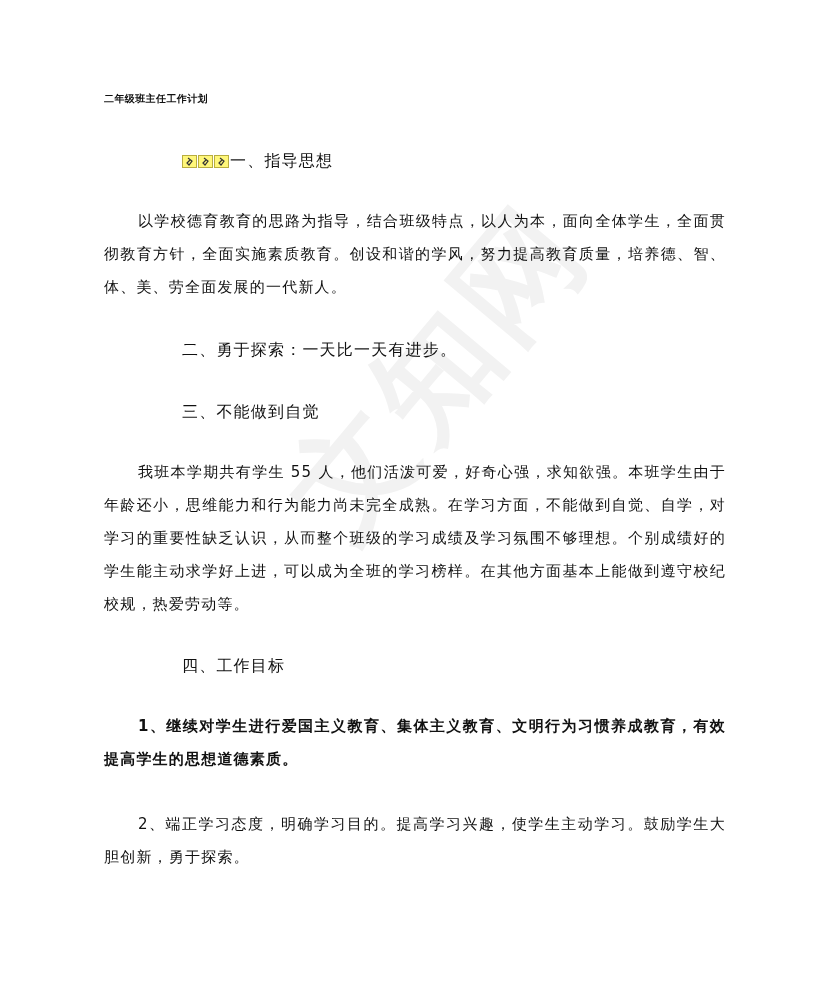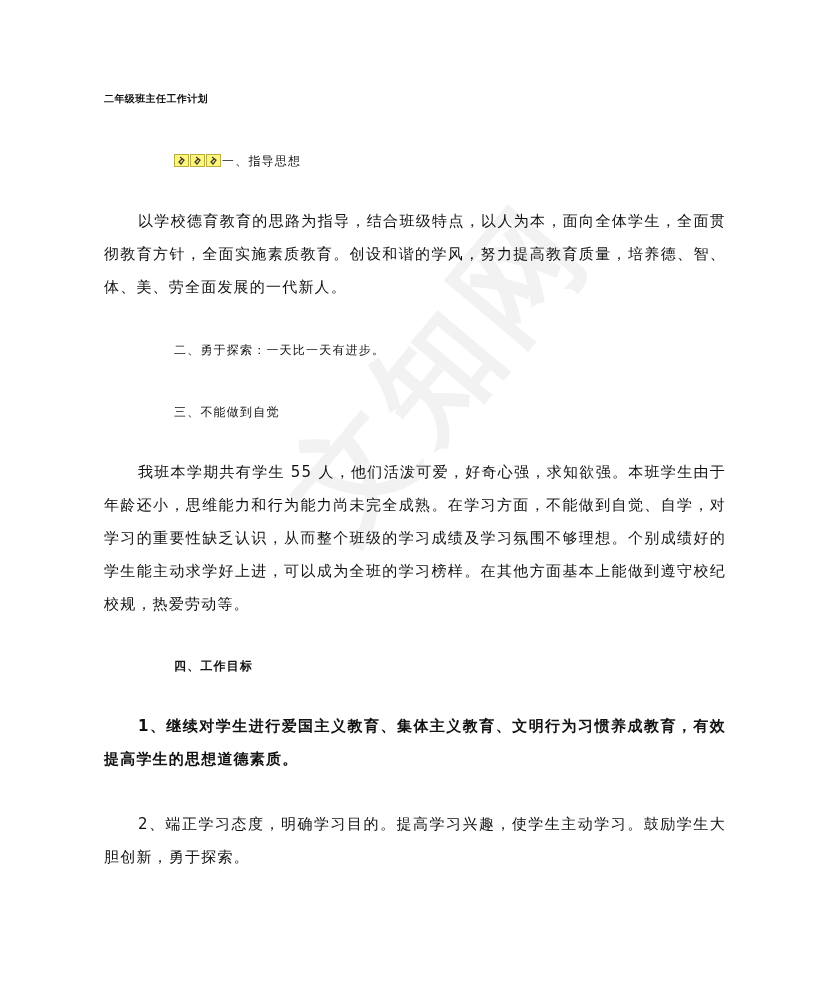--- a/index.html
+++ b/index.html
@@ -63,22 +63,22 @@
       width: 622px;
       font-size: 15px;
       line-height: 33px;
       letter-spacing: 1.2px;
       text-align: justify;
       word-break: break-all;
     }
     .indent { text-indent: 34px; }
     .heading-line {
       position: absolute;
-      left: 26px;
-      font-size: 12px;
+      left: 34px;
+      font-size: 16px;
       line-height: 22px;
       white-space: nowrap;
       letter-spacing: 1.2px;
       padding-left: 44px;
     }
     .icon-strip {
       display: inline-flex;
       vertical-align: -2px;
       margin-right: 0;
     }
@@ -128,19 +128,19 @@
     </div>
 
     <div class="para indent" style="top:205px;">以学校德育教育的思路为指导，结合班级特点，以人为本，面向全体学生，全面贯彻教育方针，全面实施素质教育。创设和谐的学风，努力提高教育质量，培养德、智、体、美、劳全面发展的一代新人。</div>
 
     <div class="heading-line" style="top:339px;">二、勇于探索：一天比一天有进步。</div>
 
     <div class="heading-line" style="top:401px;">三、不能做到自觉</div>
 
     <div class="para indent" style="top:456px;">我班本学期共有学生 55 人，他们活泼可爱，好奇心强，求知欲强。本班学生由于年龄还小，思维能力和行为能力尚未完全成熟。在学习方面，不能做到自觉、自学，对学习的重要性缺乏认识，从而整个班级的学习成绩及学习氛围不够理想。个别成绩好的学生能主动求学好上进，可以成为全班的学习榜样。在其他方面基本上能做到遵守校纪校规，热爱劳动等。</div>
 
-    <div class="heading-line" style="top:655px;font-weight:bold;">四、工作目标</div>
+    <div class="heading-line" style="top:655px;">四、工作目标</div>
 
     <div class="para indent" style="top:710px;font-weight:bold;">1、继续对学生进行爱国主义教育、集体主义教育、文明行为习惯养成教育，有效提高学生的思想道德素质。</div>
 
     <div class="para indent" style="top:808px;">2、端正学习态度，明确学习目的。提高学习兴趣，使学生主动学习。鼓励学生大胆创新，勇于探索。</div>
   </div>
 </div>
 
 </body></html>

